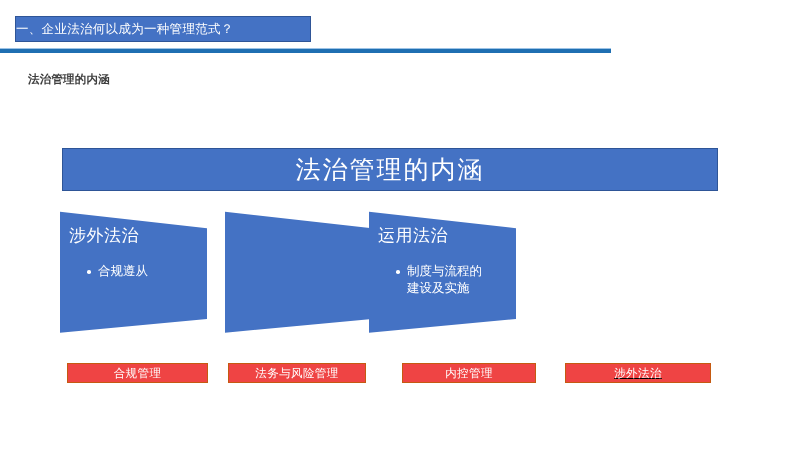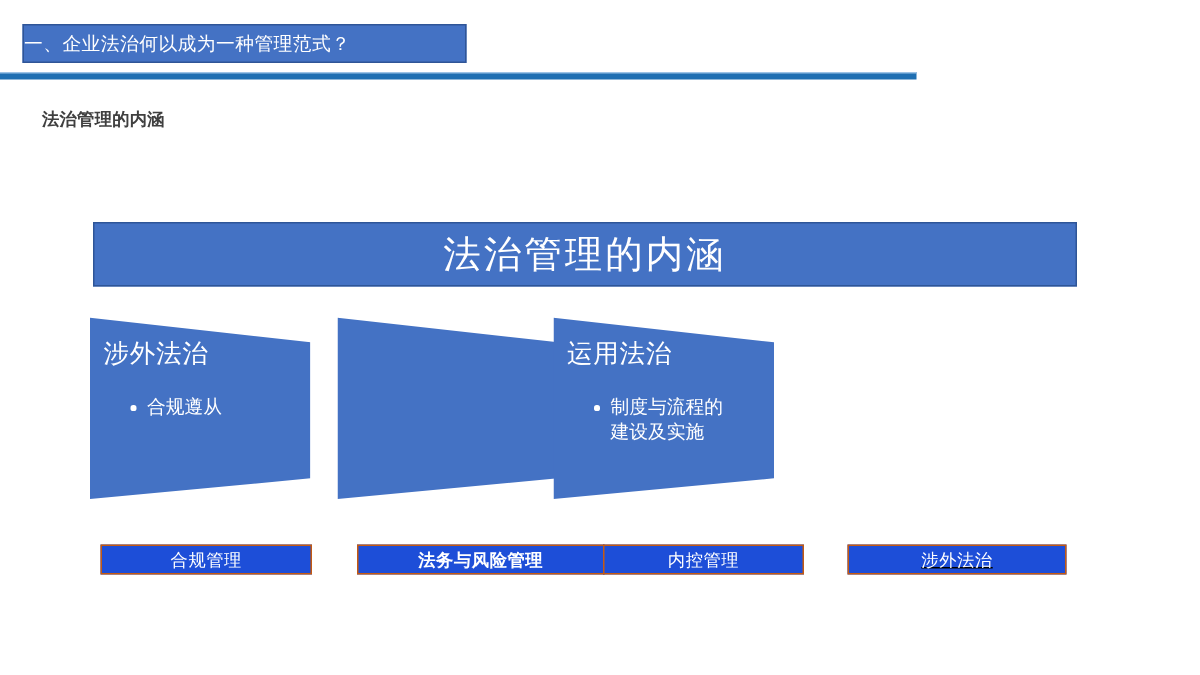--- a/index.html
+++ b/index.html
@@ -140,35 +140,35 @@
   #panel-0 { left: 57px;  }
   #panel-1 { left: 222px; }
   #panel-2 { left: 366px; }
   #panel-3 { left: 551px; }
 
   
   .chip {
     position: absolute;
     top: 363px;
     height: 20px;
-    background: #1d4ed8;
+    background: #ef4444;
     border: 1px solid #C55A11;
     box-sizing: border-box;
     display: flex;
     align-items: center;
     justify-content: center;
   }
   .chip-label {
     color: #ffffff;
     font-size: 11.5px;
     letter-spacing: 0.4px;
     white-space: nowrap;
   }
   #chip-0 { left: 67px;  width: 141px; }
-  #chip-1 { left: 238px; width: 165px; font-weight: bold; }
+  #chip-1 { left: 228px; width: 138px; }
   #chip-2 { left: 402px; width: 134px; }
   #chip-3 { left: 565px; width: 146px; text-decoration: underline; }
 </style>
 </head>
 <body>
 
 <div id="slide">
 
   <div class="section-tab">
     <span class="section-tab-label">一、企业法治何以成为一种管理范式？</span>

